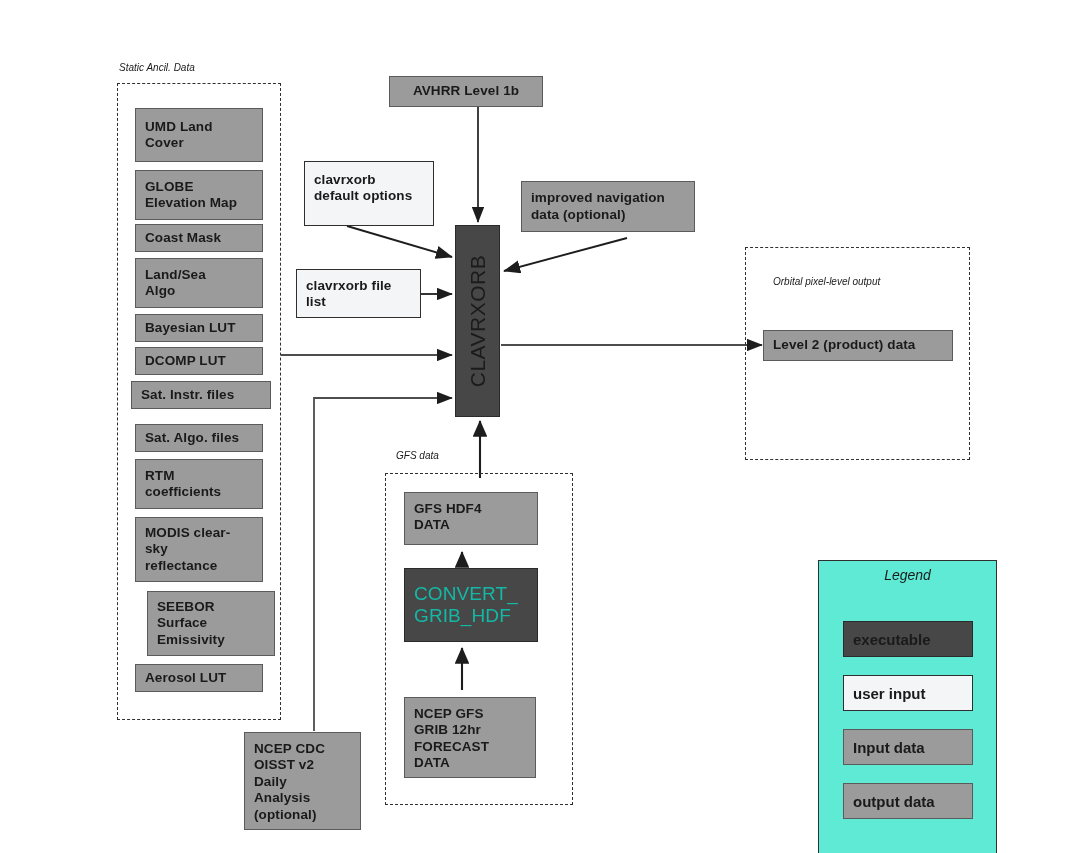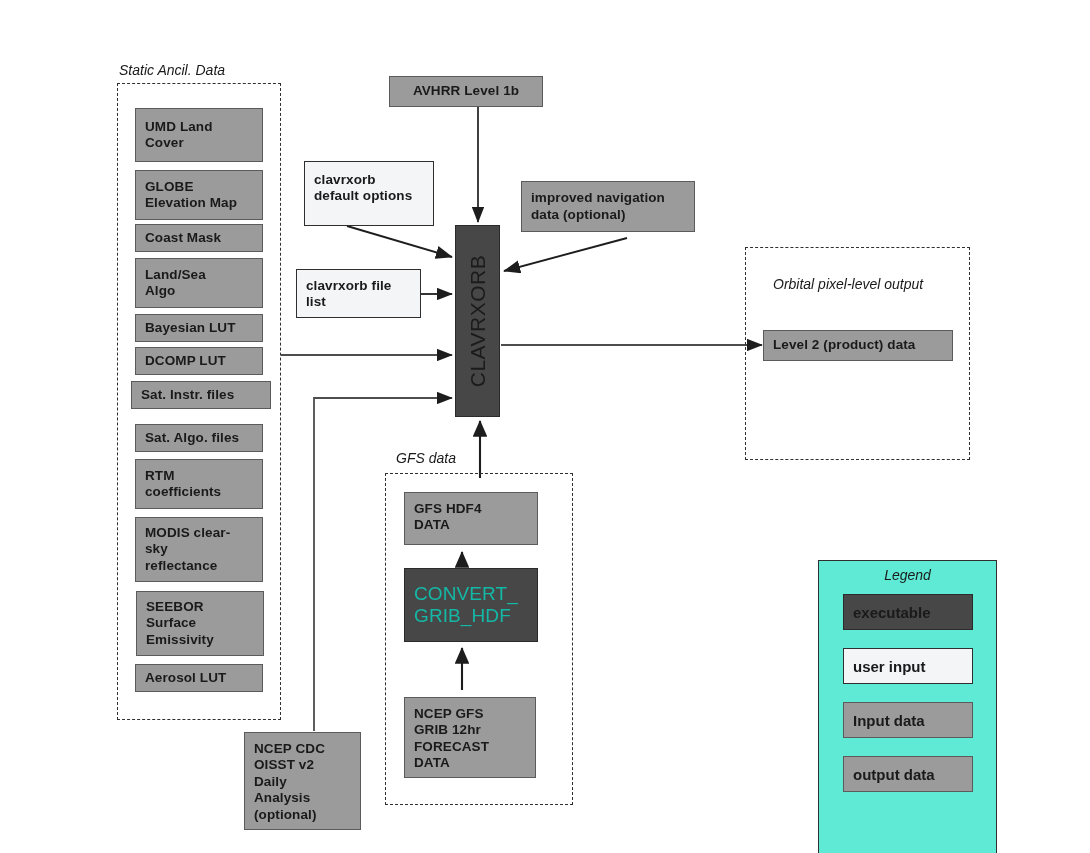--- a/index.html
+++ b/index.html
@@ -52,21 +52,21 @@
   
   .group-box{
     position:absolute;
     box-sizing:border-box;
     border:1.6px dashed #2f2f2f;
     background:transparent;
   }
   .group-label{
     position:absolute;
     font-style:italic;
-    font-size:14px;
+    font-size:10px;
     color:#1a1a1a;
     white-space:nowrap;
   }
   
   #clavrxorb-box{
     position:absolute;
     left:455px; top:225px;
     width:45px; height:192px;
     background:#474747;
     border:1.5px solid #2b2b2b;
@@ -106,20 +106,21 @@
     width:130px;
     height:36px;
     box-sizing:border-box;
     display:flex;
     align-items:center;
     justify-content:flex-start;
     padding-left:9px;
     font-size:15px;
     font-weight:bold;
     color:#1a1a1a;
+    margin-top:27px;
   }
   
   #wires{
     position:absolute;
     left:0; top:0;
     width:1090px; height:853px;
     pointer-events:none;
   }
 </style>
 </head>
@@ -181,21 +182,21 @@
 
   <div class="node input-data pad" style="left:135px; top:424px; width:128px; height:28px;">Sat. Algo. files</div>
 
   <div class="node input-data pad" style="left:135px; top:459px; width:128px; height:50px;">RTM
 coefficients</div>
 
   <div class="node input-data pad" style="left:135px; top:517px; width:128px; height:65px;">MODIS clear-
 sky
 reflectance</div>
 
-  <div class="node input-data pad" style="left:136px; top:591px; width:128px; height:65px;">SEEBOR
+  <div class="node input-data pad" style="left:147px; top:591px; width:128px; height:65px;">SEEBOR
 Surface
 Emissivity</div>
 
   <div class="node input-data pad" style="left:135px; top:664px; width:128px; height:28px;">Aerosol LUT</div>
 
   <div class="node input-data" style="left:389px; top:76px; width:154px; height:31px;
               justify-content:center;">AVHRR Level 1b</div>
 
   <div class="node user-input pad" style="left:304px; top:161px; width:130px; height:65px; align-items:flex-start; padding-top:10px;">clavrxorb
 default options</div>

